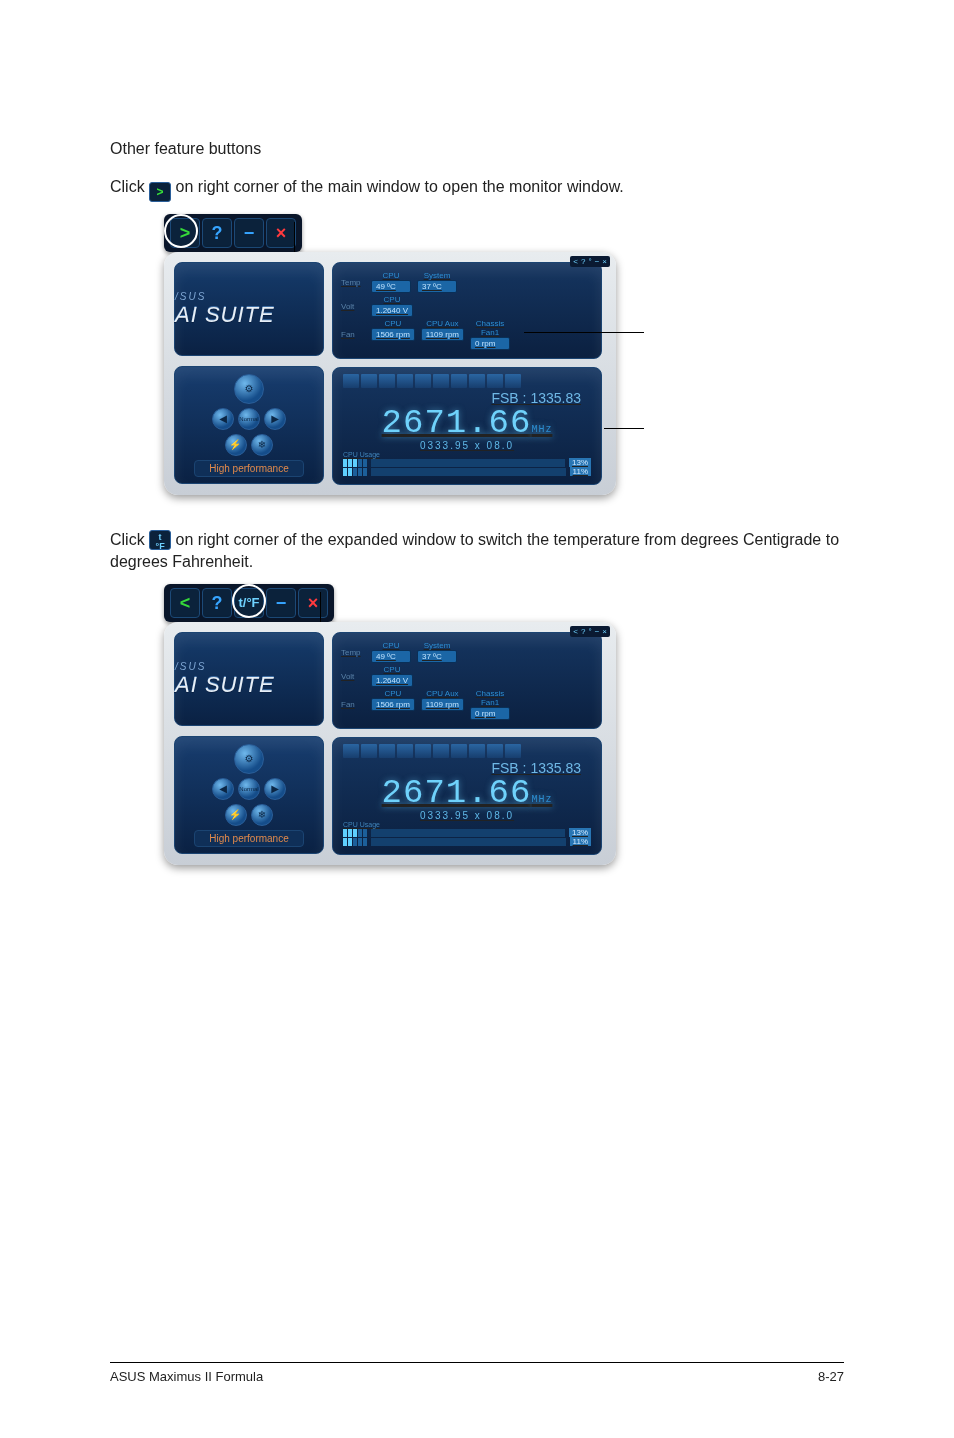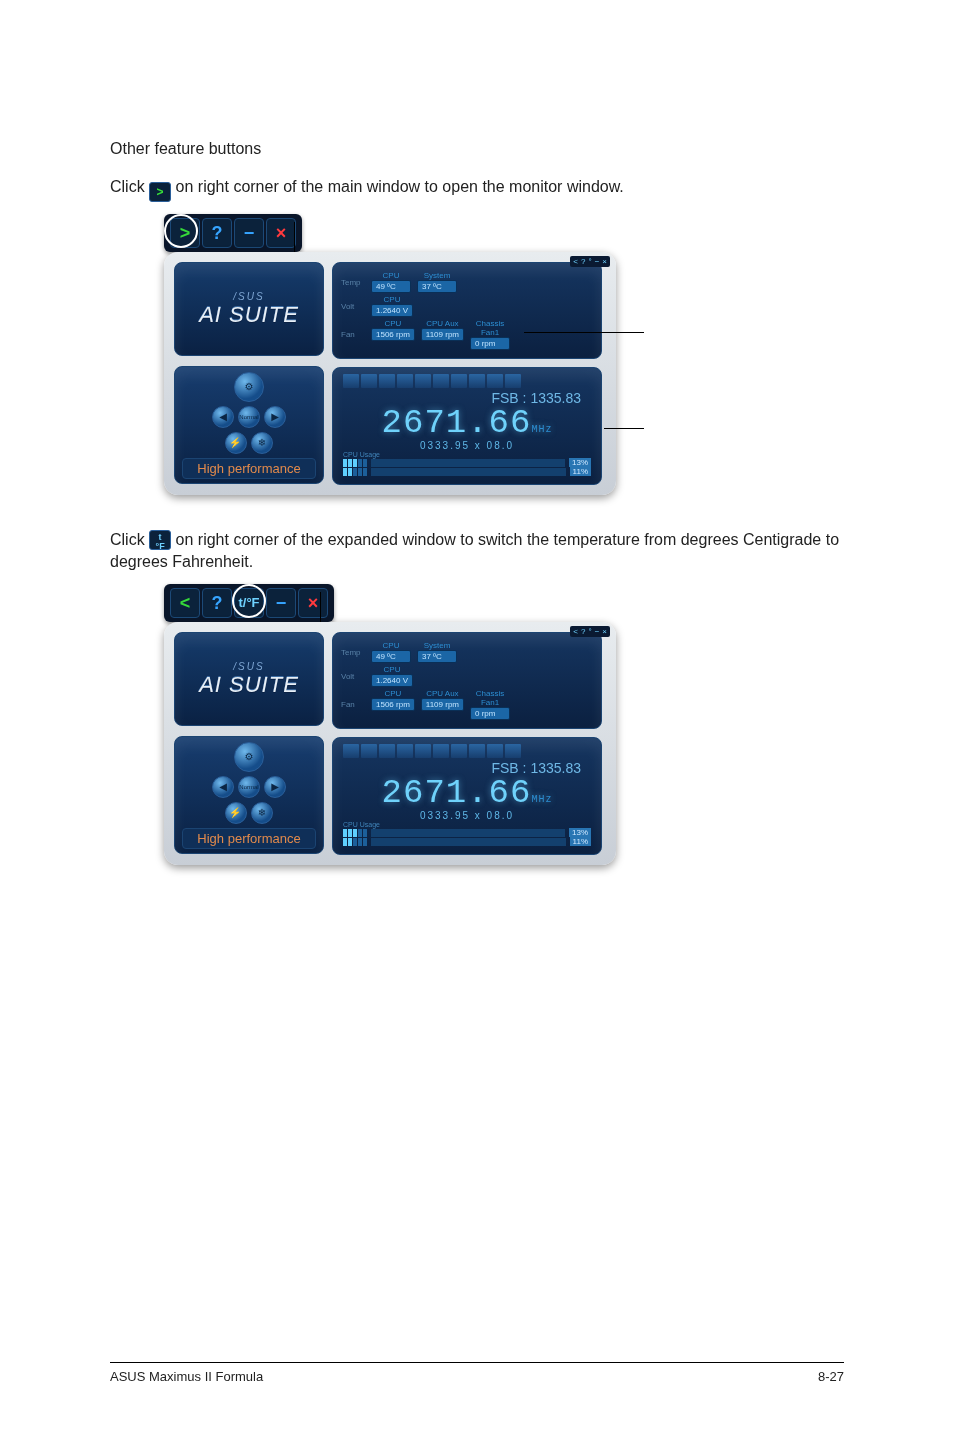--- a/index.html
+++ b/index.html
@@ -80,21 +80,21 @@
     border-radius:2px;
   }
   .mini-ctrl span { padding:0 1px; }
   .win-inner { display:flex; gap:8px; }
   .win-left { width: 150px; display:flex; flex-direction:column; gap:10px; }
   .logo-box {
     height: 94px;
     background: linear-gradient(#153b6b,#0a2143);
     border-radius:8px;
     border:1px solid #1b4472;
-    display:flex; flex-direction:column; align-items:center; justify-content:center;
+    display:flex; flex-direction:column; align-items:flex-start; justify-content:center;
     box-shadow: inset 0 8px 14px rgba(255,255,255,.08);
   }
   .asus-txt { font-family: Arial, sans-serif; font-size:10px; letter-spacing:2px; color:#7fa7d4; font-style:italic;}
   .aisuite-txt {
     font-family: "Arial Black", Impact, sans-serif;
     font-size:22px; color:#e7eff7; letter-spacing:1px;
     text-shadow: 0 1px 0 #0a2143, 0 -1px 0 #3d6da3;
     font-style:italic;
   }
   .nav-box {
@@ -102,22 +102,22 @@
     background: linear-gradient(#173d6f,#0a2143);
     border-radius:8px; border:1px solid #1b4472;
     display:flex; flex-direction:column; align-items:center; justify-content:center;
     gap:4px;
     box-shadow: inset 0 8px 14px rgba(255,255,255,.08);
   }
   .nav-orbs { display:flex; gap:4px; }
   .orb { width:22px; height:22px; border-radius:50%; background:radial-gradient(circle at 35% 30%, #6fb8ec, #154d8a 65%); border:1px solid #2a5f9a; display:flex;align-items:center;justify-content:center; font-size:10px; color:#0b2644;}
   .orb.big{ width:30px;height:30px;}
   .nav-orbs2{ display:flex; gap:4px;}
-  .perf-btn { margin-top:0; font-size:13px; color:#e28a4b; background:#0f2f58; padding:2px 14px; border-radius:4px; border:1px solid #1b4472;}
-  .win-right { width: 270px; display:flex; flex-direction:column; gap:8px; }
+  .perf-btn { margin-top:0; font-size:10px; color:#e28a4b; background:#0f2f58; padding:2px 14px; border-radius:4px; border:1px solid #1b4472;}
+  .win-right { width: 270px; display:flex; flex-direction:column; gap:8px;text-decoration:underline; }
   .panel {
     background: linear-gradient(#153560,#0b2040);
     border-radius:8px; border:1px solid #1b4472;
     padding:6px 8px;
     box-shadow: inset 0 8px 14px rgba(255,255,255,.08);
   }
   .panel-row { display:flex; gap:6px; align-items:center; font-size:8px; color:#72a4cf; margin:2px 0;}
   .panel-row .lbl { width:24px; color:#5880a6;}
   .chip { background:#1b66a6; border:1px solid #0a2f56; padding:1px 4px; border-radius:2px; font-size:8px; color:#bfe3ff; min-width:40px; text-align:left;}
   .tiny-lbl { width:40px; text-align:center; color:#2c8dd1;}

